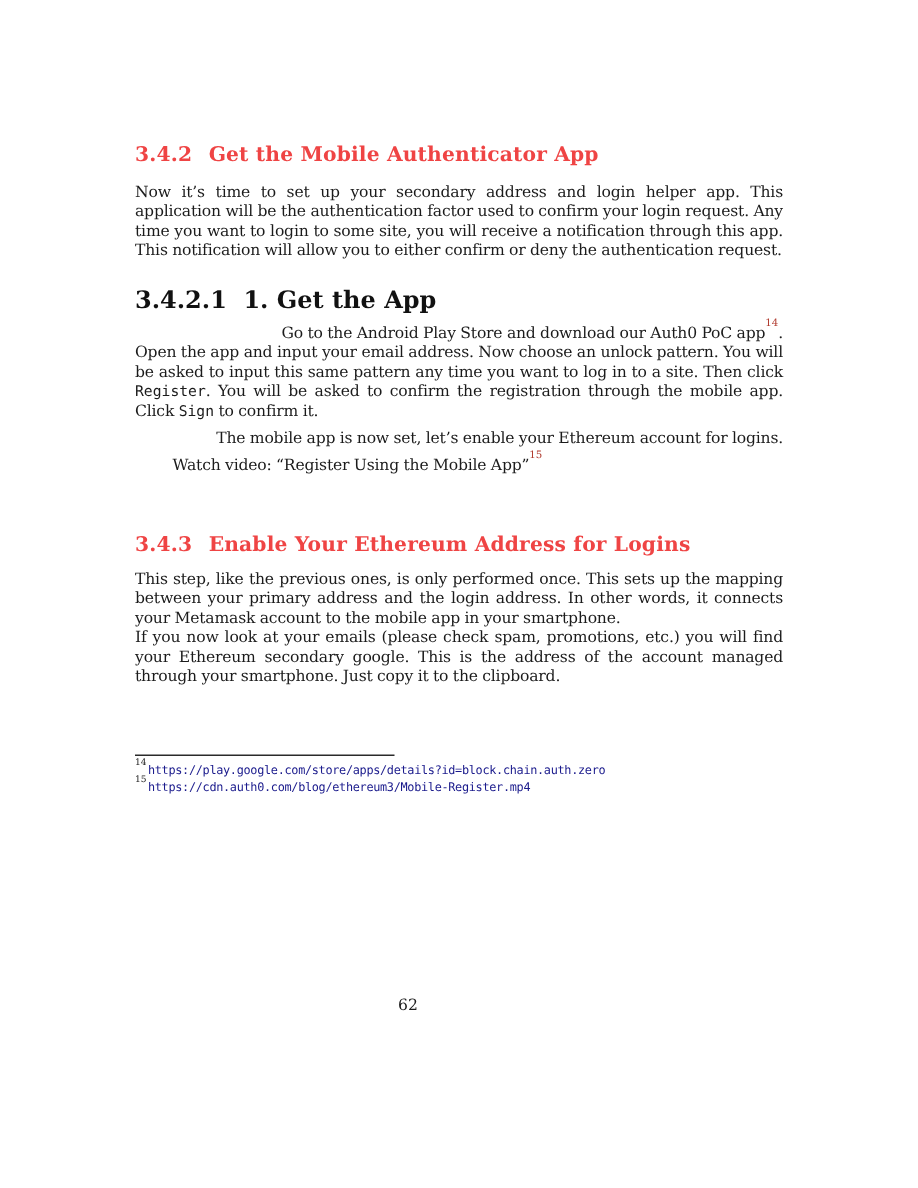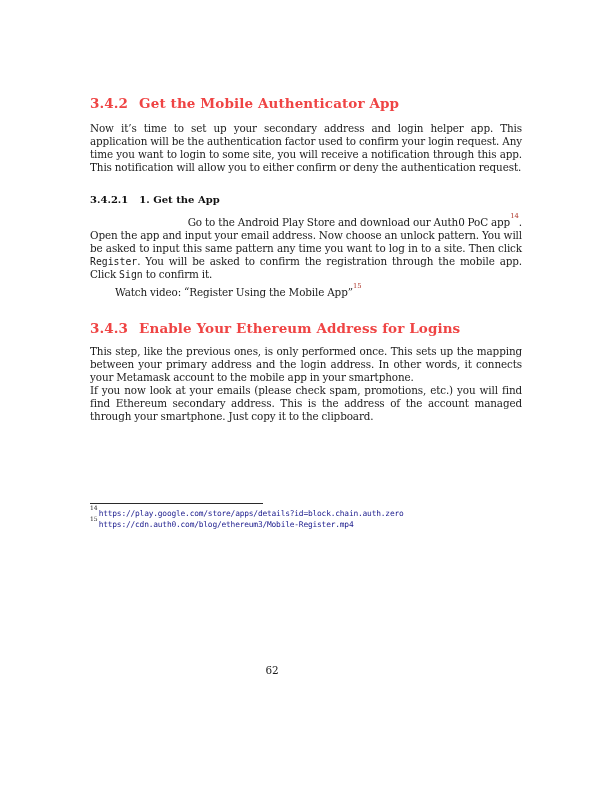--- a/index.html
+++ b/index.html
@@ -26,39 +26,39 @@
   .sec-heading {
     font-weight: bold;
     font-size: 13.5px;
     line-height: 17px;
     color: #ef4444;
     margin: 0 0 10px 0;
     letter-spacing: 0.1px;
   }
   .subsec-heading {
     font-weight: bold;
-    font-size: 10px;
+    font-size: 16px;
     line-height: 14px;
     color: #111111;
   }
   .sec-num, .subsec-num { margin-right: 11px; }
   p.body {
     font-size: 10.4px;
     line-height: 13px;
     text-align: justify;
     letter-spacing: -0.12px;
     word-spacing: -0.2px;
   }
   p.noindent { text-align: right; }
   .h-s3421 { margin-top: 19px; margin-bottom: 9px; }
   .p-getapp { margin-top: 0; }
   .h-s3422 { margin-top: 19px; margin-bottom: 9px; }
   .p-mobileset { margin-top: 5px; }
   .p-watchvideo { margin-top: 5px; padding-left: 25px; text-align: left; }
-  .h-s343 { margin-top: 21px; margin-bottom: 8px; }
+  .h-s343 { margin-top: 38px; margin-bottom: 8px; }
   .h-s3431 { margin-top: 18px; margin-bottom: 9px; }
   .code {
     font-family: "DejaVu Sans Mono", monospace;
     font-size: 9.8px;
     letter-spacing: 0;
   }
   sup.fnref {
     font-size: 6.8px;
     line-height: 0;
     position: relative;
@@ -122,29 +122,30 @@
 
     <p class="body">Now it’s time to set up your secondary address and login helper app. This application will be the authentication factor used to confirm your login request. Any time you want to login to some site, you will receive a notification through this app. This notification will allow you to either confirm or deny the authentication request.</p>
 
     <h3 class="subsec-heading h-s3421"><span class="subsec-num">3.4.2.1</span><span>1. Get the App</span></h3>
 
     <p class="body noindent p-getapp"><span>Go to the Android Play Store and download our Auth0 PoC app</span><sup class="fnref">14</sup><span>.</span></p>
 
 
     <p class="body"><span>Open the app and input your email address. Now choose an unlock pattern. You will be asked to input this same pattern any time you want to log in to a site. Then click </span><span class="code">Register</span><span>. You will be asked to confirm the registration through the mobile app. Click </span><span class="code">Sign</span><span> to confirm it.</span></p>
 
+    <p class="body noindent p-mobileset">The mobile app is now set, let’s enable your Ethereum account for logins.</p>
 
     <p class="body p-watchvideo"><span>Watch video: “Register Using the Mobile App”</span><sup class="fnref">15</sup></p>
 
     <h2 class="sec-heading h-s343"><span class="sec-num">3.4.3</span><span>Enable Your Ethereum Address for Logins</span></h2>
 
     <p class="body">This step, like the previous ones, is only performed once. This sets up the mapping between your primary address and the login address. In other words, it connects your Metamask account to the mobile app in your smartphone.</p>
 
 
-    <p class="body">If you now look at your emails (please check spam, promotions, etc.) you will find find Ethereum secondary address. This is the address of the account managed through your smartphone. Just copy it to the clipboard.</p>
+    <p class="body">If you now look at your emails (please check spam, promotions, etc.) you will find your Ethereum secondary google. This is the address of the account managed through your smartphone. Just copy it to the clipboard.</p>
 
   </div>
 
   <div class="footnote-area">
     <div class="footnote-rule"></div>
     <div class="footnote-line"><sup class="fnmark">14</sup><a class="fnurl">https://play.google.com/store/apps/details?id=block.chain.auth.zero</a></div>
     <div class="footnote-line"><sup class="fnmark">15</sup><a class="fnurl">https://cdn.auth0.com/blog/ethereum3/Mobile-Register.mp4</a></div>
   </div>
 
   <div class="page-number">62</div>

